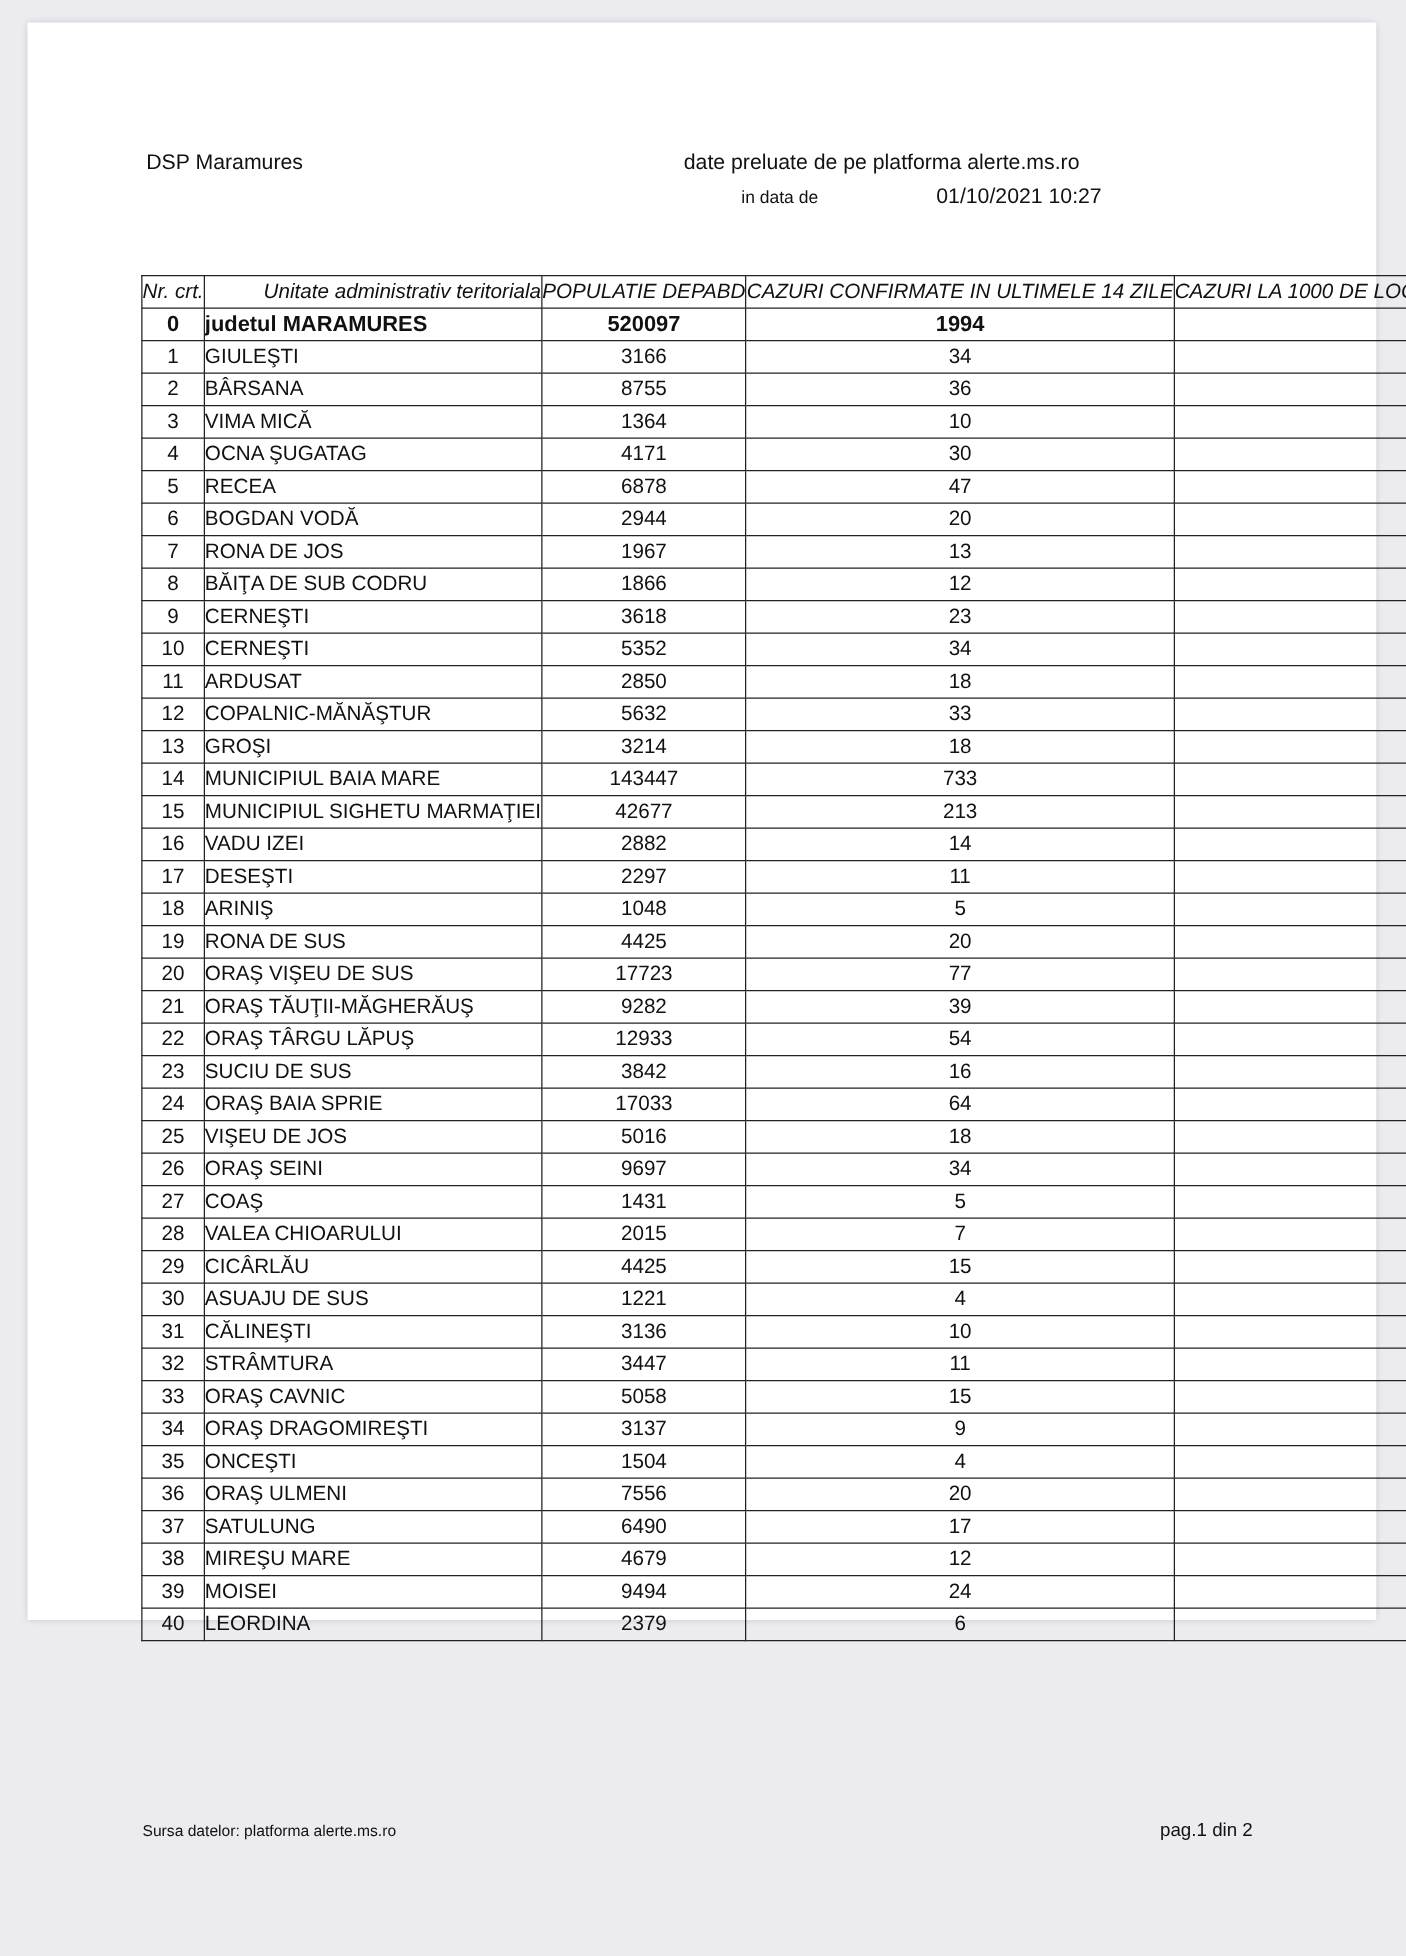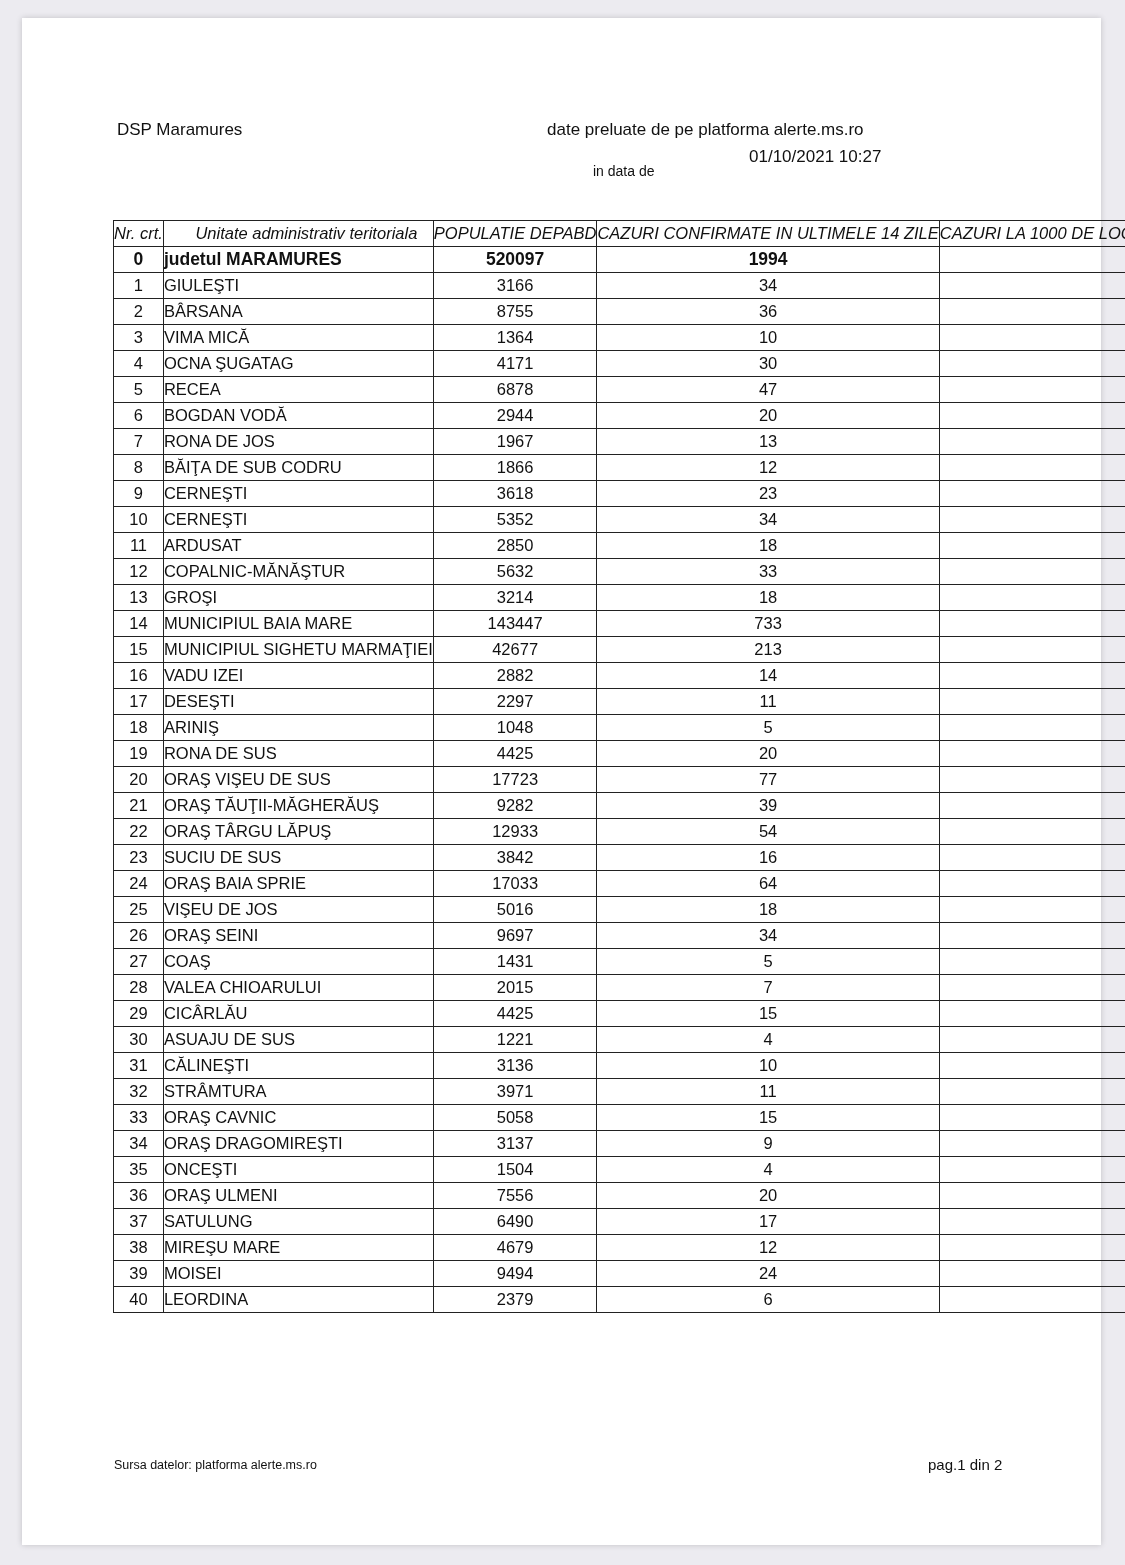--- a/index.html
+++ b/index.html
@@ -13,42 +13,41 @@
     position: relative;
     overflow: hidden;
     font-family: "Liberation Sans", sans-serif;
     color: #111;
   }
   .page {
     position: absolute;
     left: 22px;
     top: 18px;
     width: 1079px;
-    height: 1527px;
+    height: 1278px;
     background: #ffffff;
     box-shadow: 0 0 6px rgba(0,0,0,0.18);
   }
   .hdr-left {
     position: absolute;
     left: 95px;
     top: 102px;
     font-size: 17px;
   }
   .hdr-right {
     position: absolute;
     left: 525px;
     top: 102px;
     font-size: 17px;
   }
   .hdr-date-label {
     position: absolute;
     left: 571px;
     top: 131px;
     font-size: 14px;
-    margin-top: 14px;
   }
   .hdr-date-value {
     position: absolute;
     left: 727px;
     top: 129px;
     font-size: 17px;
   }
   table.data {
     position: absolute;
     left: 91px;
@@ -74,21 +73,21 @@
     font-weight: normal;
     height: 102px;
     line-height: 25px;
     white-space: normal;
     text-align: center;
     vertical-align: middle;
     border: 3px double #333;
     font-style: italic;
   }
   .thead-row th.name-h {
-    text-align: center;
+    text-align: right;
     padding-left: 16px;
   }
   .total-row td {
     border: 3px double #333;
     font-weight: bold;
     font-size: 17.5px;
     height: 24px;
   }
   td.nr { text-align: center; }
   td.name { text-align: left; padding-left: 3px; }
@@ -354,21 +353,21 @@
         <tr>
           <td class="nr">31</td>
           <td class="name">CĂLINEŞTI</td>
           <td class="pop">3136</td>
           <td class="cases">10</td>
           <td class="rate">3.19</td>
         </tr>
         <tr>
           <td class="nr">32</td>
           <td class="name">STRÂMTURA</td>
-          <td class="pop">3971</td>
+          <td class="pop">3447</td>
           <td class="cases">11</td>
           <td class="rate">3.19</td>
         </tr>
         <tr>
           <td class="nr">33</td>
           <td class="name">ORAŞ CAVNIC</td>
           <td class="pop">5058</td>
           <td class="cases">15</td>
           <td class="rate">2.97</td>
         </tr>

